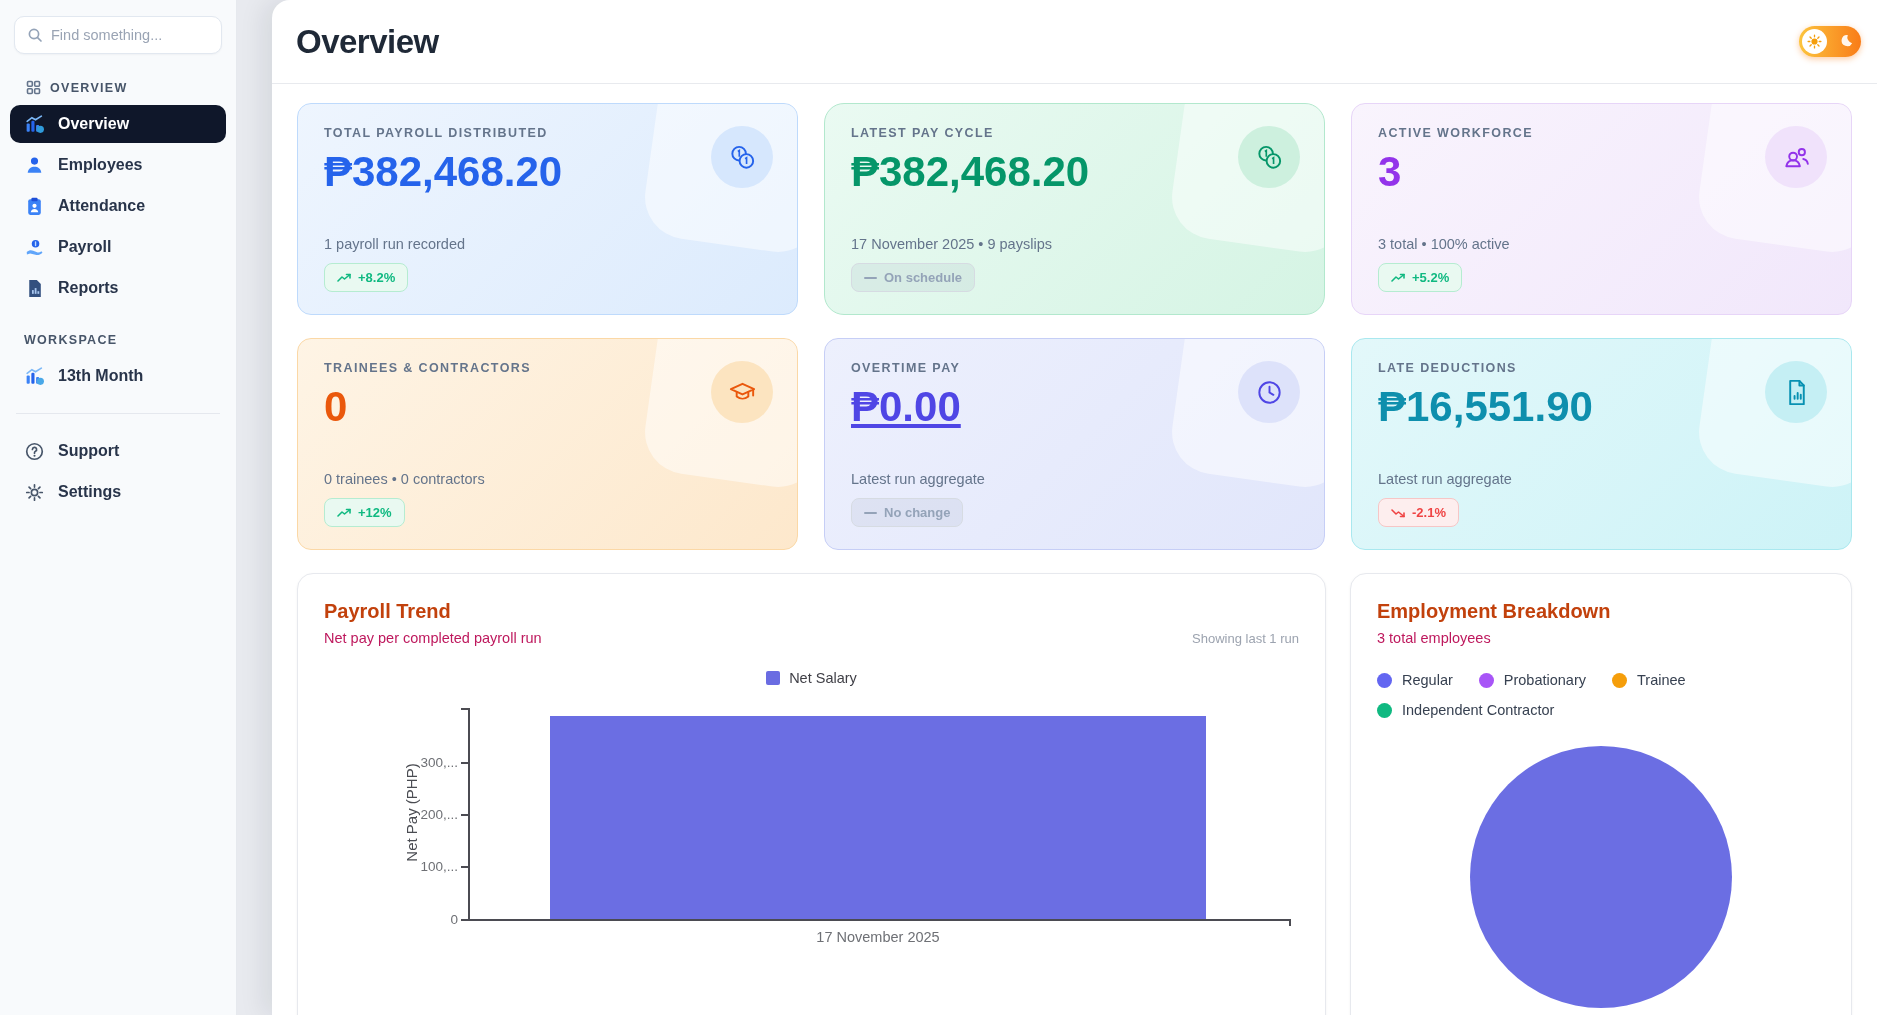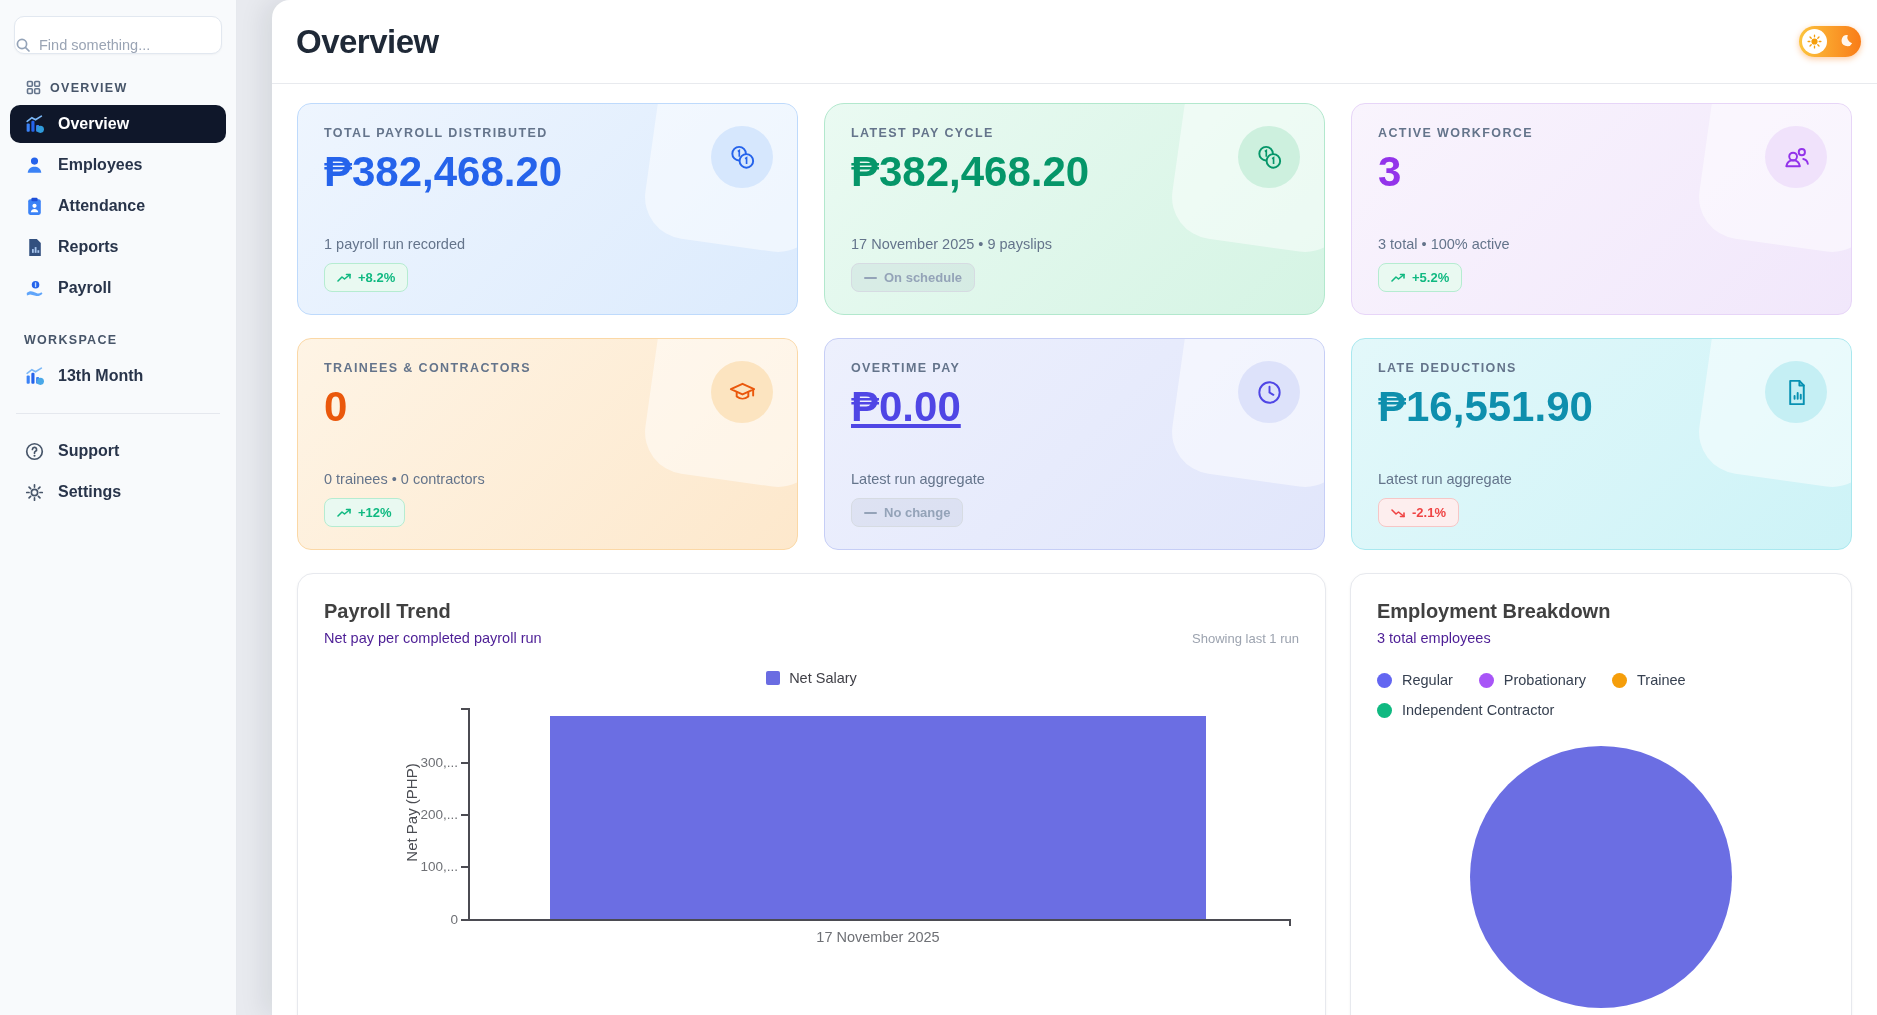--- a/index.html
+++ b/index.html
@@ -14,21 +14,21 @@
 
   
   .sidebar {
     position:absolute; left:0; top:0; bottom:0; width:237px;
     background:#f8fafc; border-right:1px solid #e6e9ee;
     padding:16px 0 0 0; z-index:2;
   }
   .search-box {
     margin:0 14px; height:38px; background:#fff;
     border:1px solid #e2e8f0; border-radius:10px;
-    display:flex; align-items:flex-end; gap:8px; padding:0 0;
+    display:flex; align-items:center; gap:8px; padding:0 12px;
     box-shadow:0 1px 2px rgba(15,23,42,.04);
   }
   .search-box input {
     border:none; outline:none; background:transparent;
     font-family:inherit; font-size:14.5px; color:#334155; width:100%;
   }
   .search-box input::placeholder { color:#9aa4b4; }
 
   .nav-section {
     display:flex; align-items:center; gap:9px;
@@ -119,22 +119,22 @@
   .c-cyan   .stat-value { color:#0e8fad; } .c-cyan .icon-circle { background:#c5eff4; --tint:#c5eff4; }
 
   
   .charts-row { display:flex; gap:24px; margin-top:23px; align-items:flex-start; }
   .chart-card {
     background:#fff; border:1px solid #e7e9ee; border-radius:16px;
     padding:26px 26px; box-shadow:0 1px 3px rgba(15,23,42,.05);
   }
   .payroll-card { flex:1; height:640px; }
   .breakdown-card { width:502px; height:640px; position:relative; }
-  .chart-title { font-size:20px; font-weight:bold; color:#404040; }
-  .chart-sub { font-size:14.5px; color:#4c1d95; margin-top:7px; }
+  .chart-title { font-size:20px; font-weight:bold; color:#c2410c; }
+  .chart-sub { font-size:14.5px; color:#be185d; margin-top:7px; }
   .chart-note { font-size:13px; color:#9ca3af; }
   .payroll-head { display:flex; justify-content:space-between; align-items:flex-end; }
 
   .bar-legend { display:flex; justify-content:center; align-items:center; gap:9px; margin-top:24px; }
   .legend-swatch { width:14px; height:14px; border-radius:2px; background:#6a6ce2; }
   .legend-text { font-size:14.5px; color:#3f3f46; }
 
   .chart-wrap { position:relative; height:300px; margin-top:14px; }
   .axis-y { position:absolute; left:144px; top:8px; width:2px; height:213px; background:#4b4b52; }
   .axis-x { position:absolute; left:144px; top:219px; height:2px; width:823px; background:#4b4b52; }
@@ -213,38 +213,38 @@
         <circle cx="10" cy="9.4" r="2" fill="#fff"></circle>
         <path d="M6.4 15.4c.4-2.1 1.9-3.1 3.6-3.1s3.2 1 3.6 3.1z" fill="#fff"></path>
       </svg>
     </span>
     <span class="nav-label">Attendance</span>
   </div>
 
   <div class="nav-item">
     <span class="nav-ic">
       <svg viewBox="0 0 20 20">
+        <circle cx="11" cy="6.4" r="3.6" fill="#2563eb"></circle>
+        <path d="M11 4.6v3.6" stroke="#bfdbfe" stroke-width="1.3" stroke-linecap="round"></path>
+        <path d="M2.6 14.2c2.2-1.6 4.2-1.9 6.2-1l3.6 1.3c1.2.4 2.7.1 4.2-1l1 1.5c-2.1 1.9-4.6 2.7-6.7 2L5.8 15.8l-3 .8z" fill="#60a5fa"></path>
+      </svg>
+    </span>
+    <span class="nav-label">Payroll</span>
+  </div>
+
+  <div class="nav-item">
+    <span class="nav-ic">
+      <svg viewBox="0 0 20 20">
         <path d="M5 2h7.2L16 5.8V18H5z" fill="#33507f"></path>
         <rect x="7.6" y="11.5" width="1.7" height="3.6" fill="#a8c6ef"></rect>
         <rect x="10.2" y="9.6" width="1.7" height="5.5" fill="#a8c6ef"></rect>
         <rect x="12.8" y="12.6" width="1.7" height="2.5" fill="#a8c6ef"></rect>
       </svg>
     </span>
     <span class="nav-label">Reports</span>
-  </div>
-
-  <div class="nav-item">
-    <span class="nav-ic">
-      <svg viewBox="0 0 20 20">
-        <circle cx="11" cy="6.4" r="3.6" fill="#2563eb"></circle>
-        <path d="M11 4.6v3.6" stroke="#bfdbfe" stroke-width="1.3" stroke-linecap="round"></path>
-        <path d="M2.6 14.2c2.2-1.6 4.2-1.9 6.2-1l3.6 1.3c1.2.4 2.7.1 4.2-1l1 1.5c-2.1 1.9-4.6 2.7-6.7 2L5.8 15.8l-3 .8z" fill="#60a5fa"></path>
-      </svg>
-    </span>
-    <span class="nav-label">Payroll</span>
   </div>
 
   <div class="nav-section" style="padding-left:24px;">
     <span>WORKSPACE</span>
   </div>
 
   <div class="nav-item">
     <span class="nav-ic">
       <svg viewBox="0 0 20 20">
         <path d="M3 7 L7.5 3.5 L11 5.5 L16.5 2" stroke="#7cb8f7" stroke-width="1.6" fill="none" stroke-linecap="round"></path>

